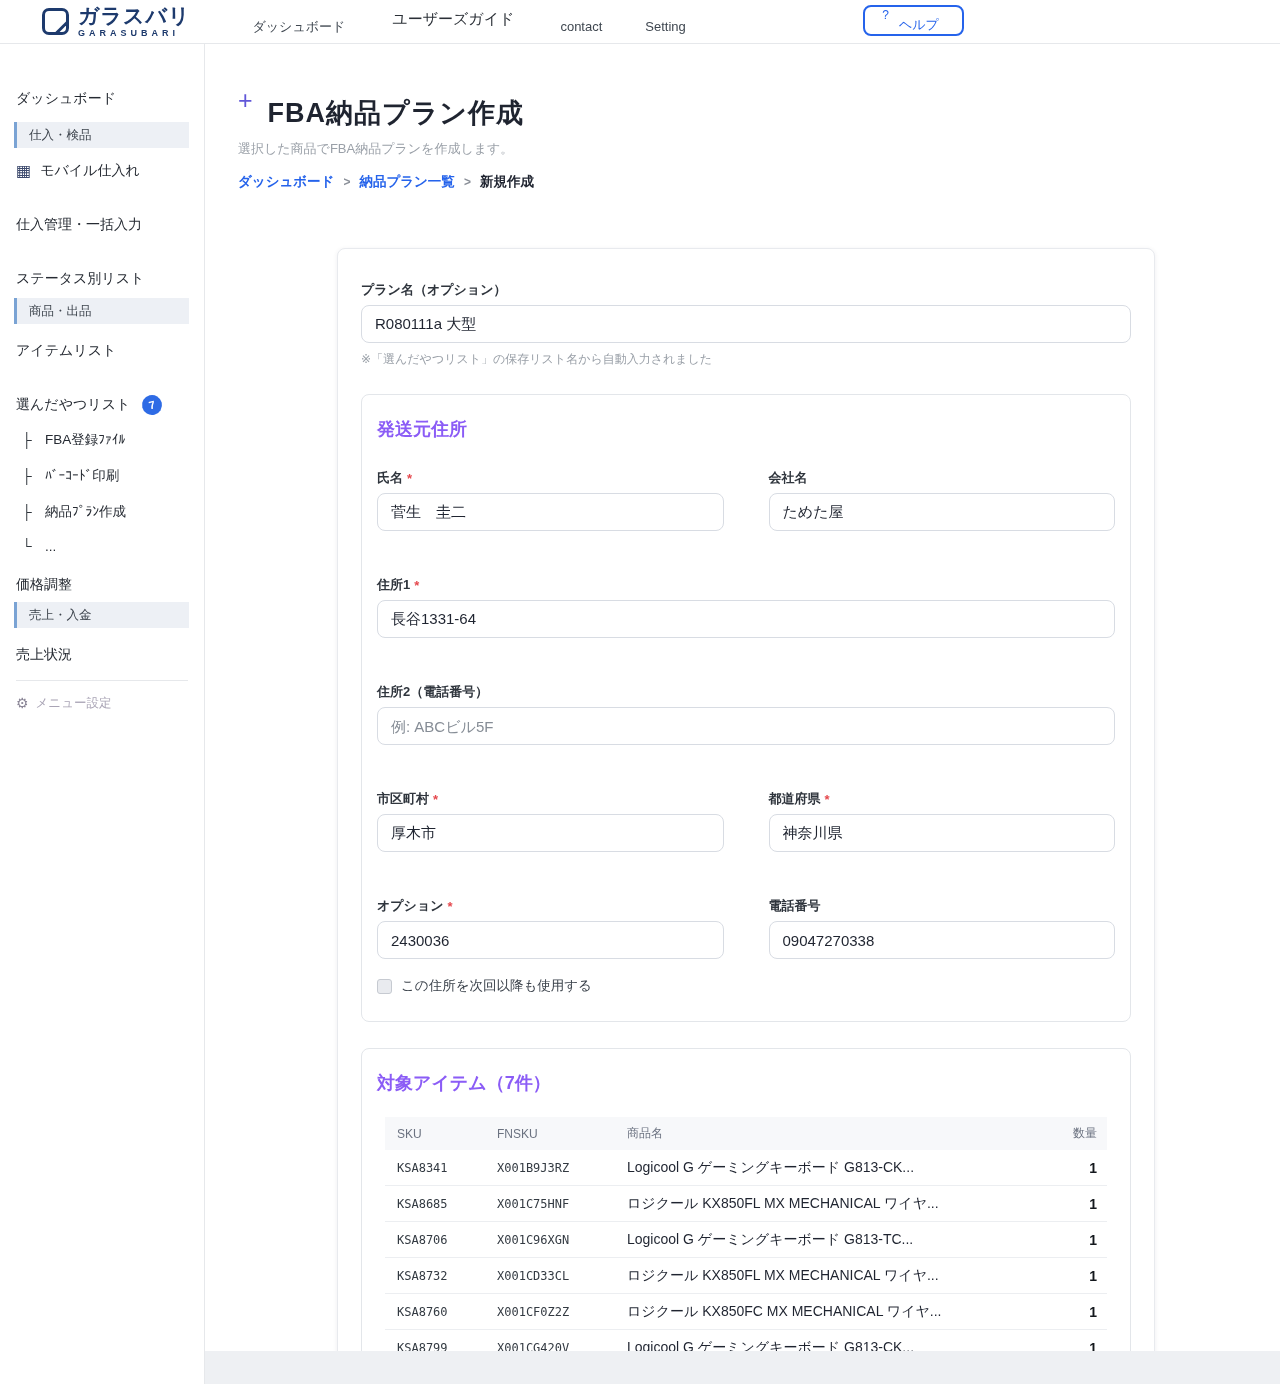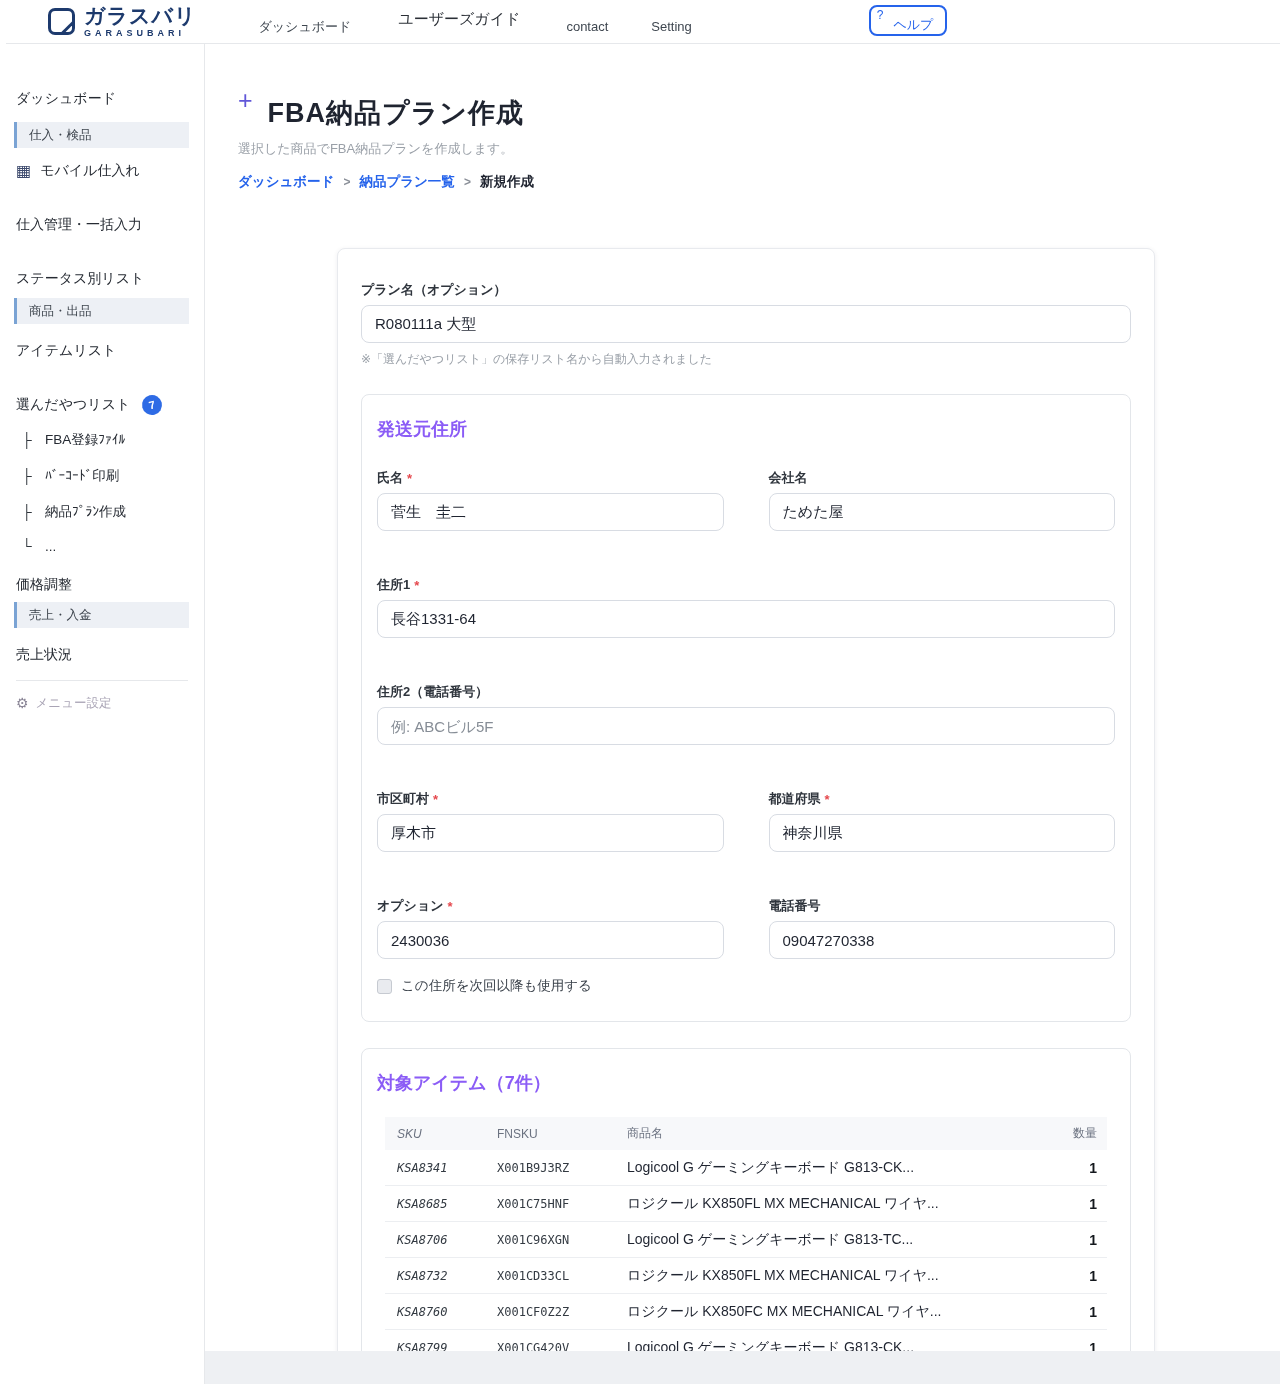--- a/index.html
+++ b/index.html
@@ -1,34 +1,34 @@
 <!DOCTYPE html>
 <html><head>
 <meta charset="utf-8">
 <style>
   * { margin:0; padding:0; box-sizing:border-box; }
   html,body { width:1280px; height:1384px; }
   body { font-family:"Liberation Sans","DejaVu Sans",sans-serif; background:#ffffff; color:#1f2430; overflow:hidden; }
   .app { position:relative; width:1280px; height:1384px; background:#fff; }
 
   
-  .topbar { position:absolute; top:0; left:6px; right:0; height:44px; background:#fff; border-bottom:1px solid #e6e8eb; display:flex; align-items:center; z-index:5; }
+  .topbar { position:absolute; top:0; left:0; right:0; height:44px; background:#fff; border-bottom:1px solid #e6e8eb; display:flex; align-items:center; z-index:5; }
   .logo { display:flex; align-items:center; gap:9px; margin-left:42px; cursor:pointer; }
   .logo-mark { width:27px; height:27px; border:3px solid #1d3a6d; border-radius:7px; position:relative; overflow:hidden; flex:0 0 auto; }
   .logo-mark::after { content:""; position:absolute; left:-6px; bottom:-2px; width:36px; height:3px; background:#1d3a6d; transform:rotate(-45deg); transform-origin:center; }
   .logo-text { display:flex; flex-direction:column; line-height:1; }
   .logo-title { color:#1d3a6d; font-weight:bold; font-size:21px; letter-spacing:1px; }
   .logo-sub { color:#1d3a6d; font-size:9px; letter-spacing:4px; margin-top:3px; font-weight:bold; }
   .nav { display:flex; align-items:center; margin-left:62px; }
   .nav-item { color:#3f4750; cursor:pointer; }
   .nav-dashboard { font-size:13px; margin-right:47px; position:relative; top:5px; }
   .nav-guide { font-size:15px; margin-right:46px; position:relative; top:-2px; color:#2a2f36; }
   .nav-contact { font-size:13px; margin-right:43px; position:relative; top:5px; }
   .nav-setting { font-size:13px; position:relative; top:5px; }
-  .help-btn { position:absolute; left:863px; top:5px; width:78px; height:31px; border:2px solid #2563eb; border-radius:8px; background:#fff; color:#2563eb; font-size:13px; cursor:pointer; font-family:inherit; }
+  .help-btn { position:absolute; left:863px; top:5px; width:101px; height:31px; border:2px solid #2563eb; border-radius:8px; background:#fff; color:#2563eb; font-size:13px; cursor:pointer; font-family:inherit; }
   .help-q { position:relative; top:-6px; left:-8px; font-size:12px; }
   .help-label { position:relative; top:4px; left:2px; }
 
   
   .sidebar { position:absolute; top:44px; left:0; width:205px; bottom:0; background:#fff; border-right:1px solid #e6e8eb; padding-top:26px; z-index:4; }
   .side-item { height:22px; display:flex; align-items:center; margin-left:16px; font-size:14px; color:#262b33; cursor:pointer; }
   .side-sub { height:26px; display:flex; align-items:center; margin-left:14px; margin-right:15px; background:#edf0f5; border-left:3px solid #7aa3d4; padding-left:12px; font-size:12.5px; color:#3c434c; cursor:pointer; }
   .side-tree { height:24px; display:flex; align-items:center; gap:13px; margin-left:22px; font-size:13.5px; color:#262b33; cursor:pointer; }
   .tree-prefix { font-weight:bold; color:#30363d; font-size:14px; }
   .mobile-icon { font-size:16px; color:#3d4a6d; margin-right:9px; line-height:1; }
@@ -63,21 +63,21 @@
   .span2 { grid-column:1 / -1; }
   .field {}
 
   .chk-row { display:flex; align-items:center; gap:9px; margin-top:18px; }
   .checkbox { width:15px; height:15px; background:#e9ebef; border:1px solid #c6cad1; border-radius:3px; cursor:pointer; flex:0 0 auto; }
   .chk-label { font-size:13.5px; color:#3c434c; cursor:pointer; }
 
   .table { margin:22px 8px 14px 8px; }
   .thead { display:flex; align-items:center; background:#f7f8fa; height:33px; font-size:12px; color:#6b7280; }
   .trow { display:flex; align-items:center; height:36px; border-bottom:1px solid #eceef1; }
-  .c-sku { width:112px; padding-left:12px;font-style:italic; }
+  .c-sku { width:112px; padding-left:12px; }
   .c-fnsku { width:130px; }
   .c-name { flex:1; }
   .c-qty { width:70px; text-align:right; padding-right:10px; }
   .mono { font-family:"DejaVu Sans Mono","Liberation Mono",monospace; font-size:12px; color:#333a42; }
   .cell-name { font-size:14px; color:#1f2430; }
   .cell-qty { font-size:14px; font-weight:bold; color:#14181d; }
 
   .actions { display:flex; justify-content:space-between; align-items:center; margin-top:28px; }
   .btn { border:none; border-radius:6px; cursor:pointer; font-family:inherit; }
   .btn-cancel { background:#c9cdd6; color:#1f2430; font-weight:bold; font-size:14.5px; padding:12px 18px; }

